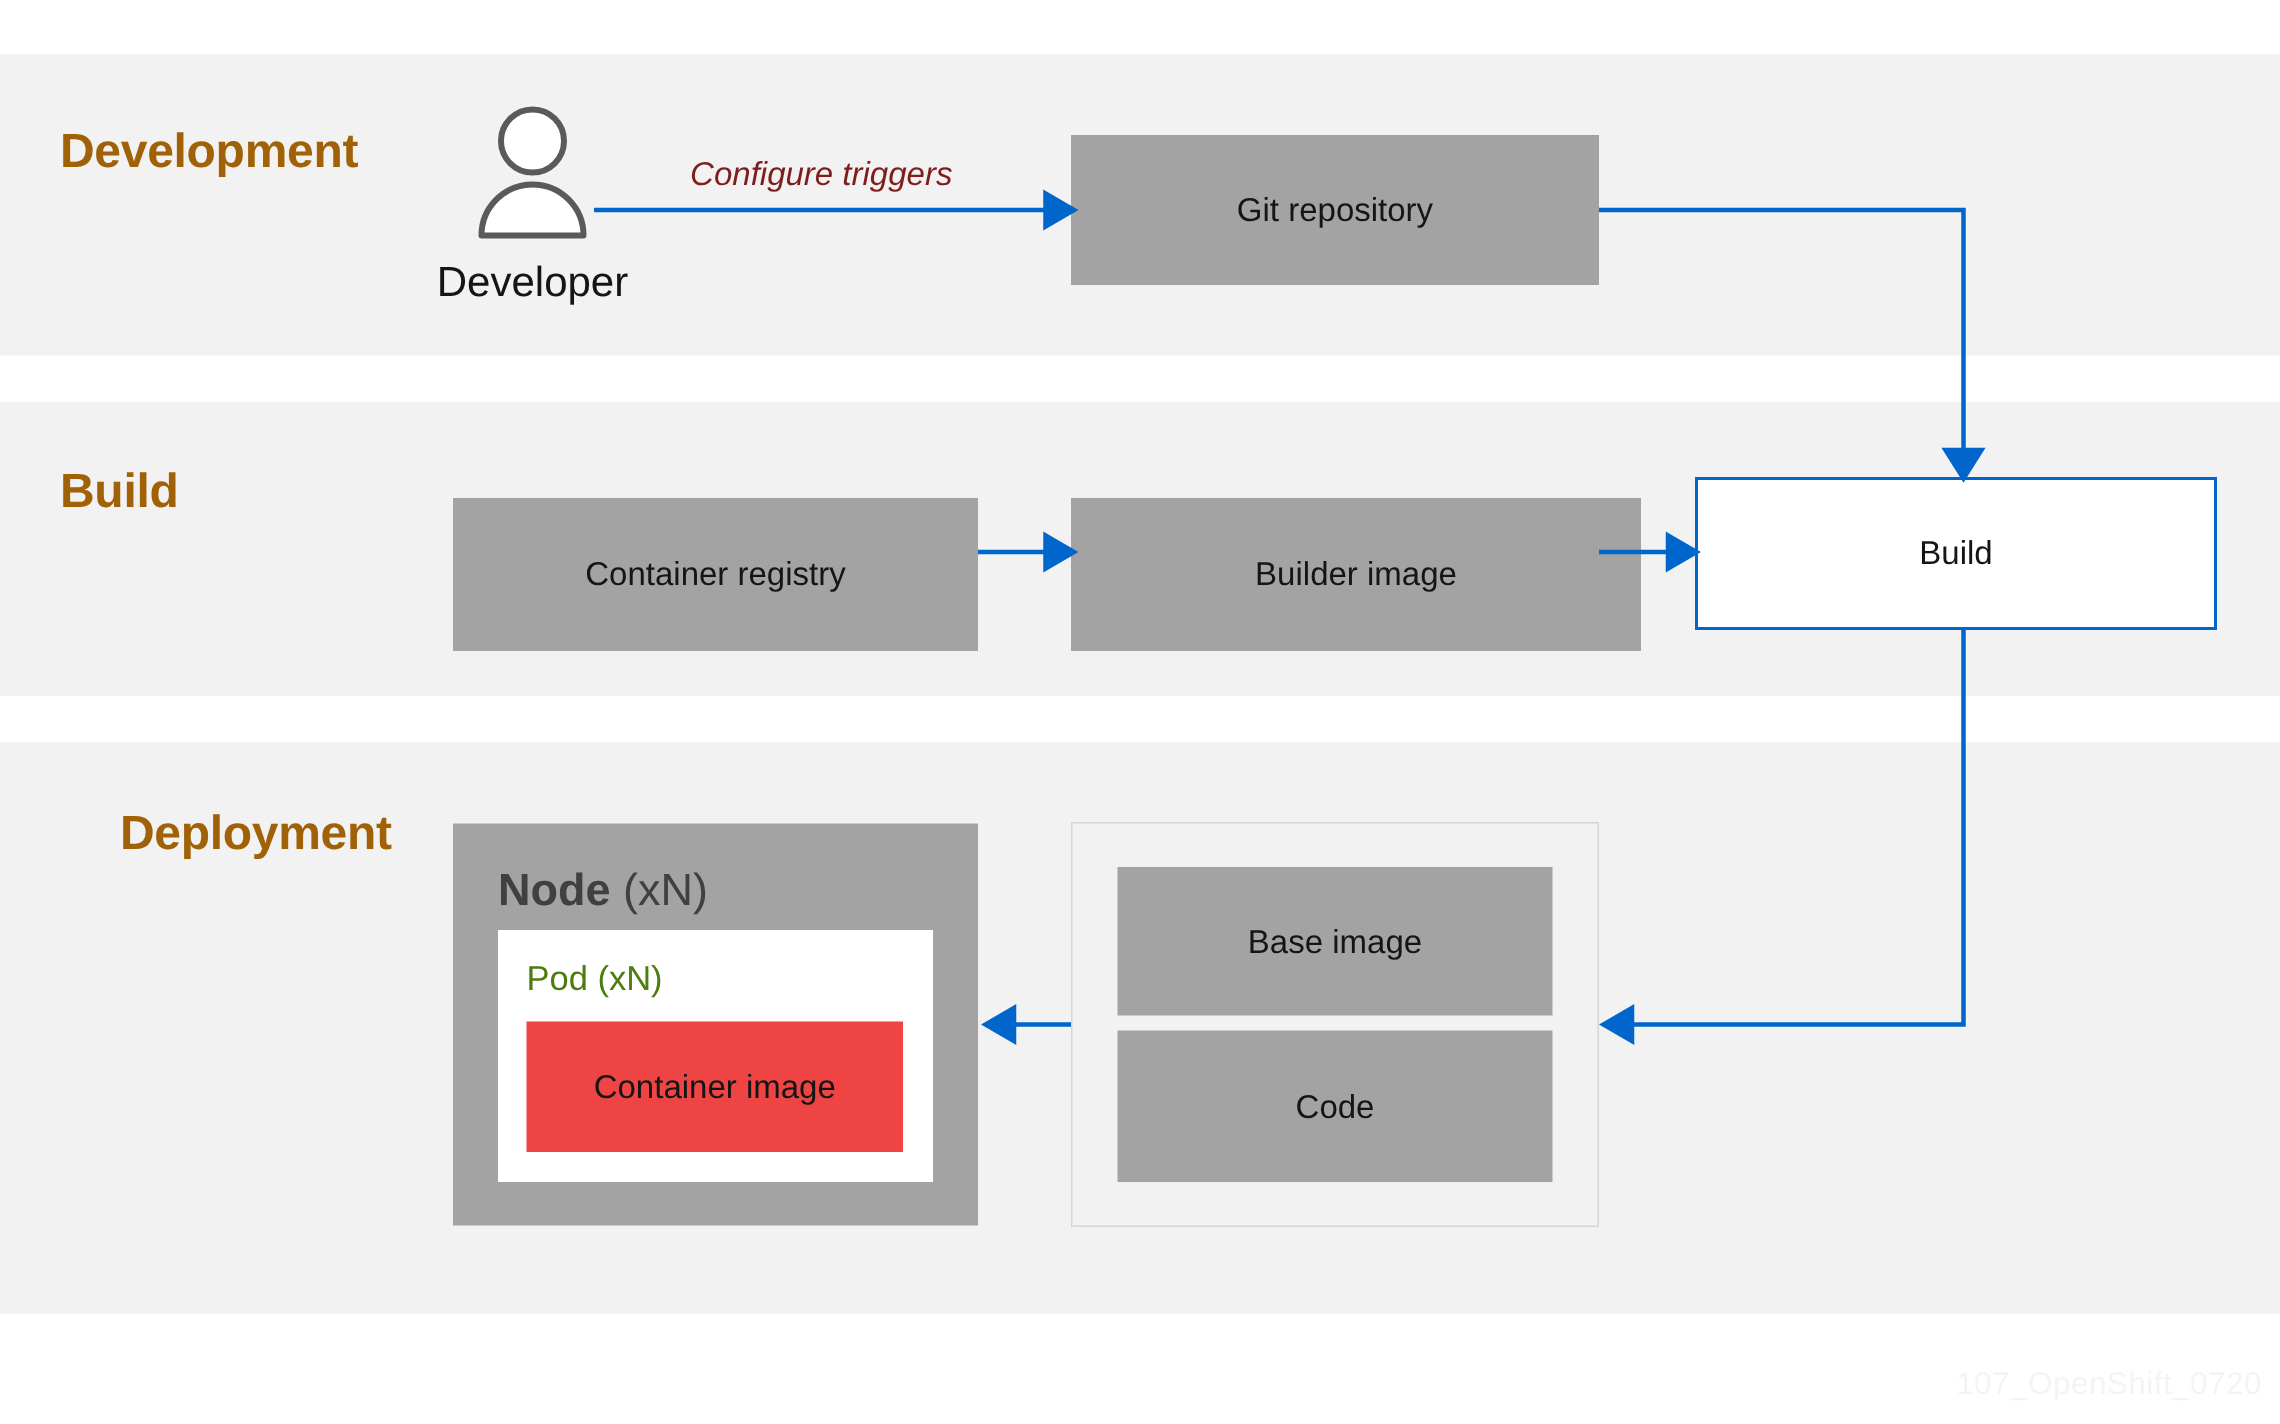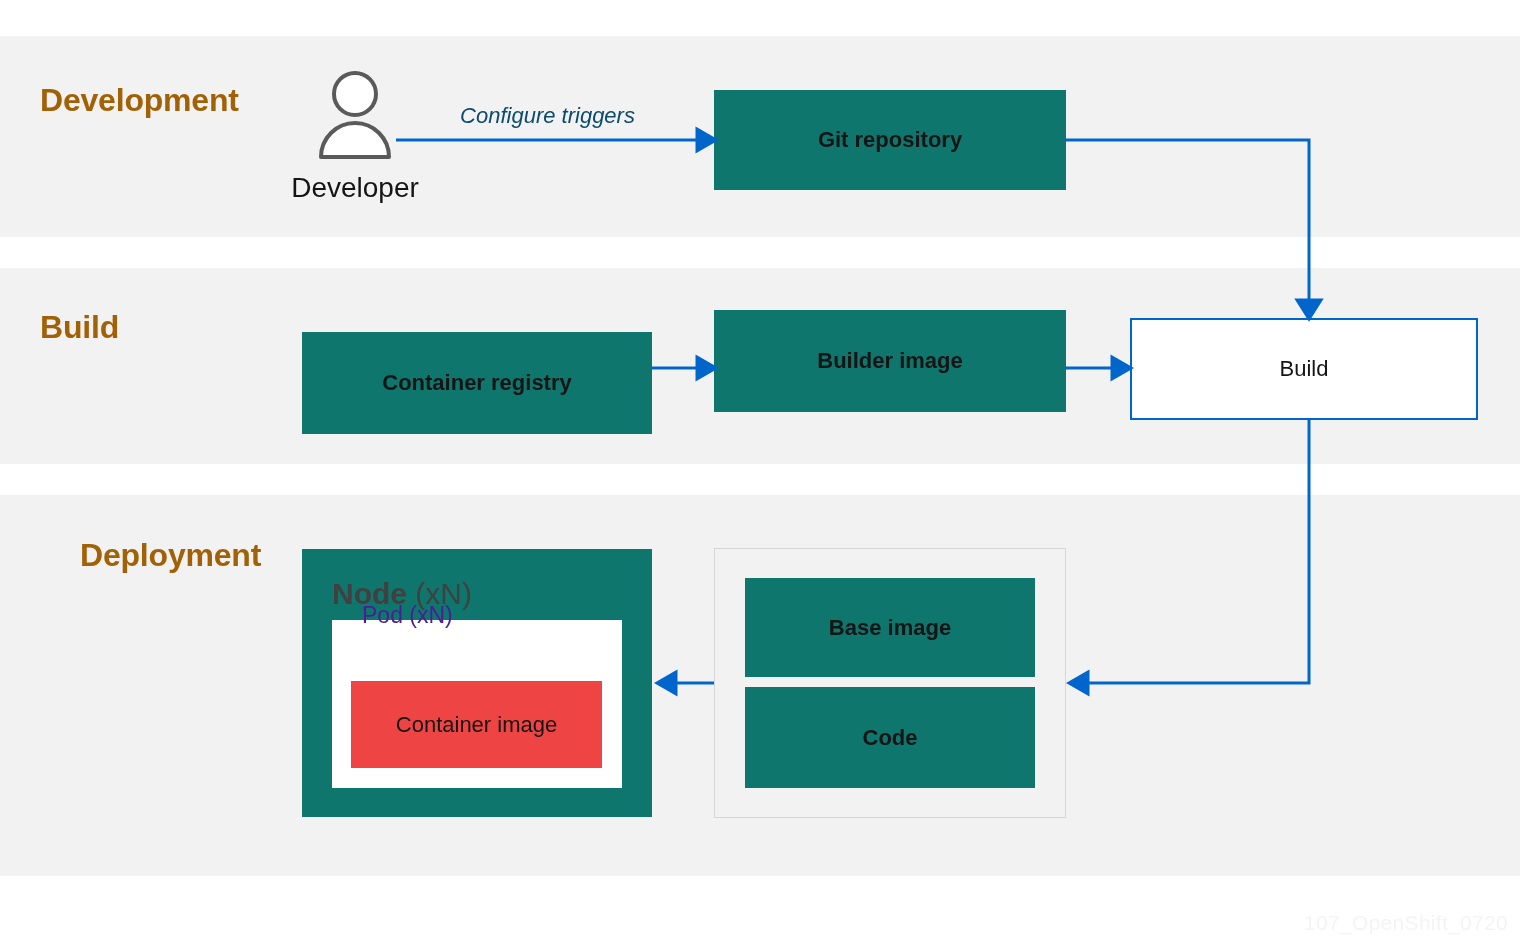--- a/index.html
+++ b/index.html
@@ -37,27 +37,26 @@
     color: #a16207;
     letter-spacing: -0.2px;
     white-space: nowrap;
   }
   #title-development { left: 40px; top: 82px; }
   #title-build       { left: 40px; top: 309px; }
   #title-deployment  { left: 40px; top: 537px; margin-left: 40px; }
 
   .gray-box {
     position: absolute;
-    background: #0f766e;
+    background: #a3a3a3;
     display: flex;
     align-items: center;
     justify-content: center;
     color: #151515;
     font-size: 22px;
-    font-weight: bold;
   }
   .lightgray-box {
     position: absolute;
     background: #ef4444;
     display: flex;
     align-items: center;
     justify-content: center;
     color: #151515;
     font-size: 22px;
   }
@@ -79,21 +78,21 @@
   .outline-box {
     position: absolute;
     background: transparent;
     border: 1px solid #d6d6d6;
     box-sizing: border-box;
   }
 
   
   #box-git-repository    { left: 714px; top: 90px;  width: 352px; height: 100px; }
   #box-container-registry{ left: 302px; top: 318px; width: 350px; height: 102px; margin-top: 14px; }
-  #box-builder-image     { left: 714px; top: 310px; width: 352px; height: 102px; }
+  #box-builder-image     { left: 714px; top: 332px; width: 380px; height: 102px; }
   #box-build             { left: 1130px; top: 318px; width: 348px; height: 102px; }
 
   #box-node              { left: 302px; top: 549px; width: 350px; height: 268px; }
   #box-pod               { left: 332px; top: 620px; width: 290px; height: 168px; }
   #box-container-image   { left: 351px; top: 681px; width: 251px; height: 87px;  }
 
   #box-image-group       { left: 714px; top: 548px; width: 352px; height: 270px; }
   #box-base-image        { left: 745px; top: 578px; width: 290px; height: 99px; }
   #box-code              { left: 745px; top: 687px; width: 290px; height: 101px; }
 
@@ -102,45 +101,44 @@
     left: 332px;
     top: 577px;
     font-size: 30px;
     color: #404040;
     white-space: nowrap;
   }
   .node-label b { font-weight: bold; }
   .pod-label {
     position: absolute;
     left: 351px;
-    top: 602px;
+    top: 639px;
     font-size: 23px;
-    color: #4c1d95;
-    white-space: nowrap;
-    margin-left: 11px;
+    color: #4d7c0f;
+    white-space: nowrap;
   }
 
   #label-developer {
     position: absolute;
     left: 240px;
     top: 172px;
     width: 230px;
     text-align: center;
     font-size: 28px;
     color: #151515;
   }
   #label-configure-triggers {
     position: absolute;
     left: 400px;
     top: 103px;
     width: 295px;
     text-align: center;
     font-style: italic;
     font-size: 22px;
-    color: #0c4a6e;
+    color: #7f1d1d;
   }
 
   #icon-developer {
     position: absolute;
     left: 315px;
     top: 68px;
     width: 80px;
     height: 92px;
   }
 

